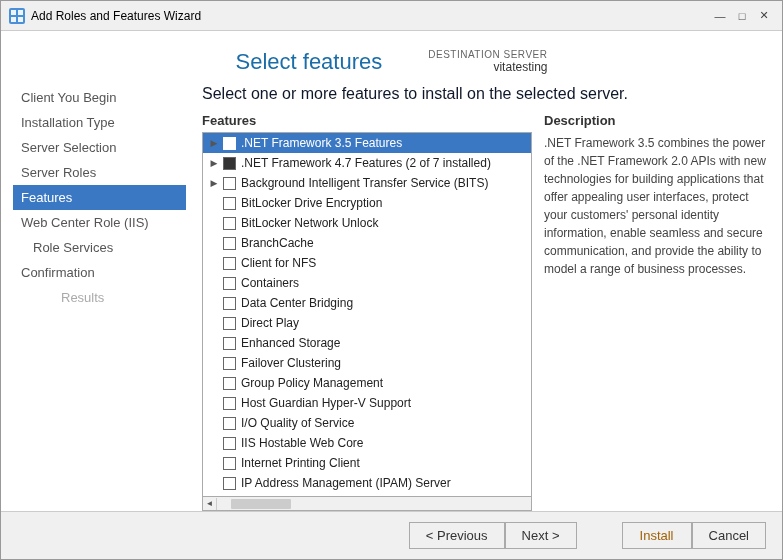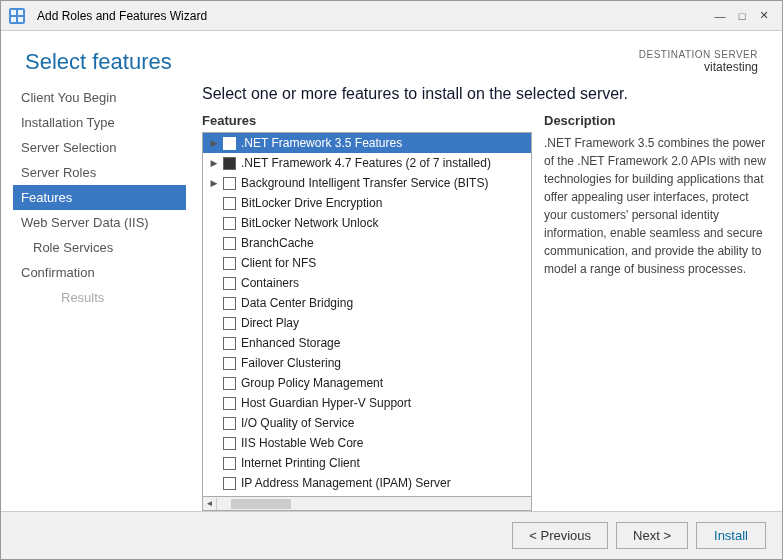--- a/index.html
+++ b/index.html
@@ -29,21 +29,21 @@
       height: 30px;
       display: flex;
       align-items: center;
       padding: 0 8px;
       justify-content: space-between;
       flex-shrink: 0;
     }
     .title-bar-left {
       display: flex;
       align-items: center;
-      gap: 12px;
+      gap: 6px;
     }
     .title-bar-icon {
       width: 16px;
       height: 16px;
       background: #4a90d9;
       border-radius: 2px;
       display: flex;
       align-items: center;
       justify-content: center;
       font-size: 9px;
@@ -73,21 +73,21 @@
 
     .content-area {
       display: flex;
       flex-direction: column;
       flex: 1;
       overflow: hidden;
     }
 
     .header-area {
       display: flex;
-      justify-content: space-between;
+      justify-content: center;
       align-items: flex-start;
       padding: 18px 24px 10px 24px;
       flex-shrink: 0;
       gap: 46px;
     }
     .page-title {
       font-size: 22px;
       font-weight: 300;
       color: #1a6da8;
     }
@@ -263,40 +263,41 @@
       font-size: 12px;
       color: #444;
       line-height: 1.5;
     }
 
     .footer {
       border-top: 1px solid #ccc;
       padding: 10px 16px;
       display: flex;
       justify-content: flex-end;
-      gap: 8px;
+      gap: 0;
       flex-shrink: 0;
       background: #f0f0f0;
     }
     .btn {
       padding: 5px 16px;
       font-size: 13px;
       border: 1px solid #aaa;
       background: #f0f0f0;
       cursor: pointer;
       min-width: 70px;
       color: #333;
     }
     .btn.primary {
       background: #f0f0f0;
       color: #333;
     }
     .btn:disabled {
-      color: #0369a1;
+      color: #a16207;
       cursor: default;
+      margin-left: 45px;
     }
   </style>
 </head>
 <body>
 
 <div class="window">
 
   <div class="title-bar">
     <div class="title-bar-left">
       <div class="title-bar-icon">
@@ -328,21 +329,21 @@
 
     <div class="main-area">
 
       <div class="sidebar">
 
       <div class="sidebar-item">Client You Begin</div>
           <div class="sidebar-item">Installation Type</div>
           <div class="sidebar-item">Server Selection</div>
           <div class="sidebar-item">Server Roles</div>
           <div class="sidebar-item active">Features</div>
-          <div class="sidebar-item">Web Server Data (IIS)</div>
+          <div class="sidebar-item">Web Center Role (IIS)</div>
           <div class="sidebar-item indent">Role Services</div>
           <div class="sidebar-item">Confirmation</div>
           <div class="sidebar-item disabled">Results</div>
         </div>
 
       <div class="panel">
         <p class="panel-desc">Select one or more features to install on the selected server.</p>
 
         <div class="features-area">
 
@@ -457,15 +458,16 @@
             <p class="desc-text">.NET Framework 3.5 combines the power of the .NET Framework 2.0 APIs with new technologies for building applications that offer appealing user interfaces, protect your customers' personal identity information, enable seamless and secure communication, and provide the ability to model a range of business processes.</p>
           </div>
         </div>
       </div>
     </div>
 
     <div class="footer">
       <button class="btn">&lt; Previous</button>
       <button class="btn primary">Next &gt;</button>
       <button class="btn" disabled="">Install</button>
+      <button class="btn">Cancel</button>
     </div>
   </div>
 </div>
 
 </body></html>

